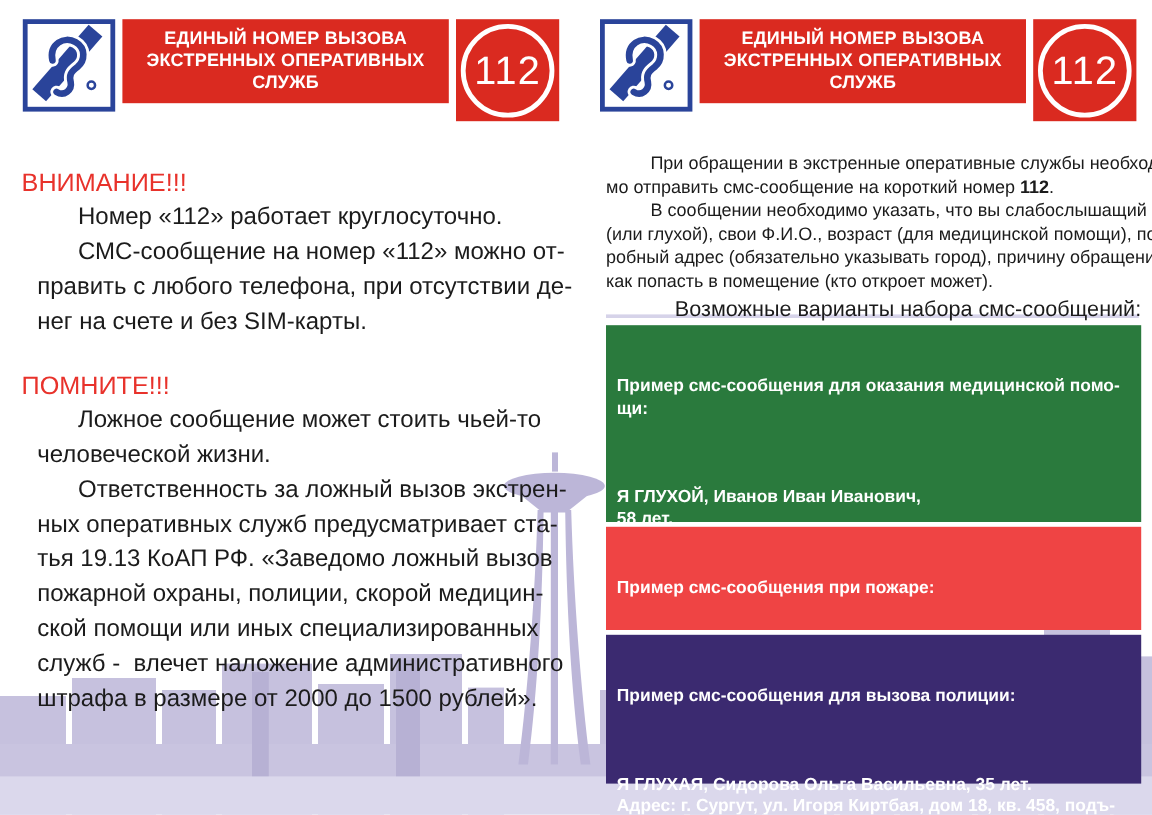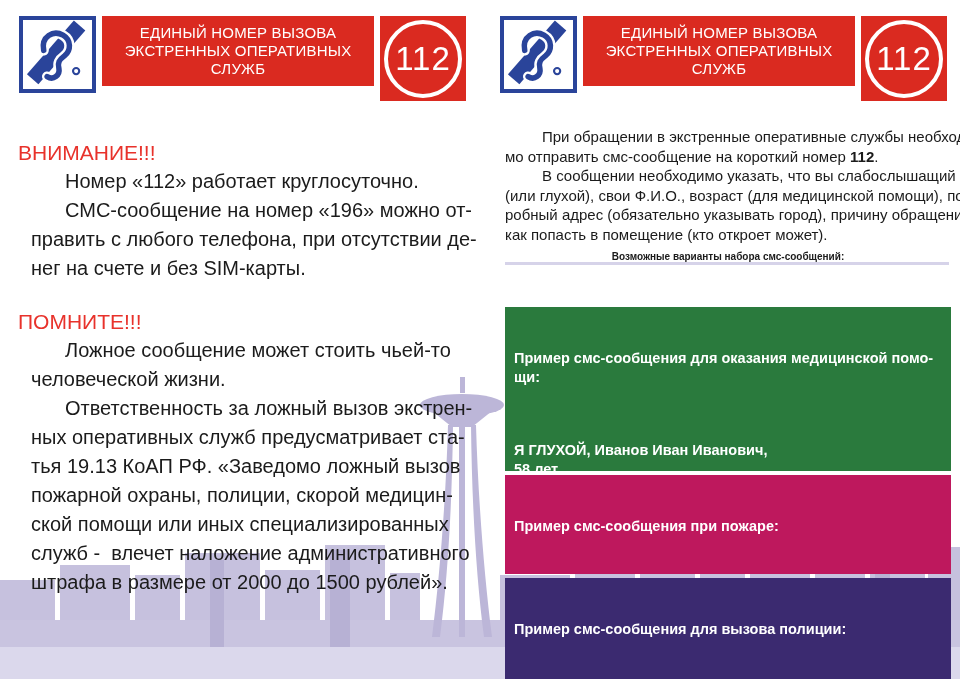--- a/index.html
+++ b/index.html
@@ -6,38 +6,38 @@
   .page{position:relative;width:960px;height:679px;background:#ffffff;overflow:hidden;
         font-family:"Liberation Sans",sans-serif;color:#1b1b1b;}
   
   .skyline{position:absolute;left:0;top:375px;width:960px;height:304px;z-index:0;}
   .bg-edge{position:absolute;left:505px;top:262px;width:444px;height:3px;background:#d6d3e9;z-index:0;}
   
   .header{position:absolute;top:16px;display:flex;align-items:flex-start;gap:6px;z-index:2;}
   .deaf-box{width:77px;height:77px;background:#fff;border:4px solid #2a449a;box-sizing:border-box;}
   .deaf-box svg{width:100%;height:100%;display:block;}
   .banner{width:272px;height:70px;display:flex;flex-direction:column;justify-content:center;
-          text-align:center;color:#fff;font-weight:normal;font-size:15px;line-height:18px;
+          text-align:center;color:#fff;font-weight:bold;font-size:15px;line-height:18px;
           letter-spacing:.2px;white-space:pre-line;box-sizing:border-box;padding:0 16px;}
   .badge{width:86px;height:85px;display:flex;align-items:center;justify-content:center;}
   .badge-circle{width:70px;height:70px;border:4px solid #fff;border-radius:50%;
                 display:flex;align-items:center;justify-content:center;
                 color:#fff;font-size:33px;letter-spacing:1px;font-weight:500;}
   
   .left-col{position:absolute;left:18px;top:138px;width:452px;z-index:1;
             font-size:20px;line-height:29px;}
   .col-title{text-align:left;font-size:21px;line-height:29px;}
   .body{margin:0;white-space:pre;}
   .ind{text-indent:34px;margin-left:13px;}
   .mt{margin-top:24px;}
   
   .right-col{position:absolute;left:505px;top:127px;width:446px;z-index:1;
              font-size:15px;line-height:19.5px;}
   .intro{margin:0;white-space:pre;text-indent:37px;}
-  .variants{font-weight:bold;text-align:center;font-size:10px;margin-top:3px;line-height:20px;}
+  .variants{font-weight:normal;text-align:right;font-size:18px;margin-top:3px;line-height:20px;}
   .boxes{margin-top:4px;display:flex;flex-direction:column;gap:4px;}
   .smsbox{color:#ffffff;font-weight:bold;font-size:14.5px;line-height:18.5px;
           white-space:pre;box-sizing:border-box;padding:5px 4px 0 9px;}
   .bx-body{margin-top:18px;}
 </style>
 </head>
 <body>
 
 <div class="page">
 
@@ -107,21 +107,21 @@
 ЭКСТРЕННЫХ ОПЕРАТИВНЫХ
 СЛУЖБ</div>
     <div class="badge" style="background-color: rgb(218, 42, 32);">
       <div class="badge-circle">112</div>
     </div>
   </div>
 
   <div class="left-col">
     <div class="col-title" style="color: rgb(232, 50, 43);">ВНИМАНИЕ!!!</div>
     <p class="body ind">Номер «112» работает круглосуточно.</p>
-    <p class="body ind">СМС-сообщение на номер «196» можно от-
+    <p class="body ind">СМС-сообщение на номер «112» можно от-
 править с любого телефона, при отсутствии де-
 нег на счете и без SIM-карты.</p>
     <div class="col-title mt" style="color: rgb(232, 50, 43);">ПОМНИТЕ!!!</div>
     <p class="body ind">Ложное сообщение может стоить чьей-то
 человеческой жизни.</p>
     <p class="body ind">Ответственность за ложный вызов экстрен-
 ных оперативных служб предусматривает ста-
 тья 19.13 КоАП РФ. «Заведомо ложный вызов
 пожарной охраны, полиции, скорой медицин-
 ской помощи или иных специализированных
@@ -132,31 +132,31 @@
   <div class="right-col">
     <p class="intro ind"><span>При обращении в экстренные оперативные службы необходи-
 мо отправить смс-сообщение на короткий номер </span><b>112</b><span>.</span></p>
     <p class="intro">В сообщении необходимо указать, что вы слабослышащий
 (или глухой), свои Ф.И.О., возраст (для медицинской помощи), под-
 робный адрес (обязательно указывать город), причину обращения и
 как попасть в помещение (кто откроет может).</p>
     <div class="variants">Возможные варианты набора смс-сообщений:</div>
 
     <div class="boxes">
-      <div class="smsbox" style="height: 164px; background-color: rgb(42, 122, 61); margin-top: 36px;">
+      <div class="smsbox" style="height: 164px; background-color: rgb(42, 122, 61);">
         <div class="bx-head">Пример смс-сообщения для оказания медицинской помо-
 щи:</div>
         <div class="bx-body">Я ГЛУХОЙ, Иванов Иван Иванович,
 58 лет.
 Адрес: г. Салехард, ул. Бажова, дом 8, кв.15, подъезд 3,
 этаж 5.
 Температура 39,3, рвота, боль в животе.
 Домофон есть, откроем.</div>
       </div>
-      <div class="smsbox" style="height: 99px; background-color: #be185d;">
+      <div class="smsbox" style="height: 86px; background-color: #ef4444;">
         <div class="bx-head">Пример смс-сообщения при пожаре:</div>
         <div class="bx-body">Я СЛАБОСЛЫШАЩАЯ,
 Петрова Анна Ивановна.
 Адрес: г. Надым, ул. 50 лет ВЛКСМ, дом 5.
 Пожар в доме.</div>
       </div>
       <div class="smsbox" style="height: 124px; background-color: rgb(59, 42, 112);">
         <div class="bx-head">Пример смс-сообщения для вызова полиции:</div>
         <div class="bx-body">Я ГЛУХАЯ, Сидорова Ольга Васильевна, 35 лет.
 Адрес: г. Сургут, ул. Игоря Киртбая, дом 18, кв. 458, подъ-

